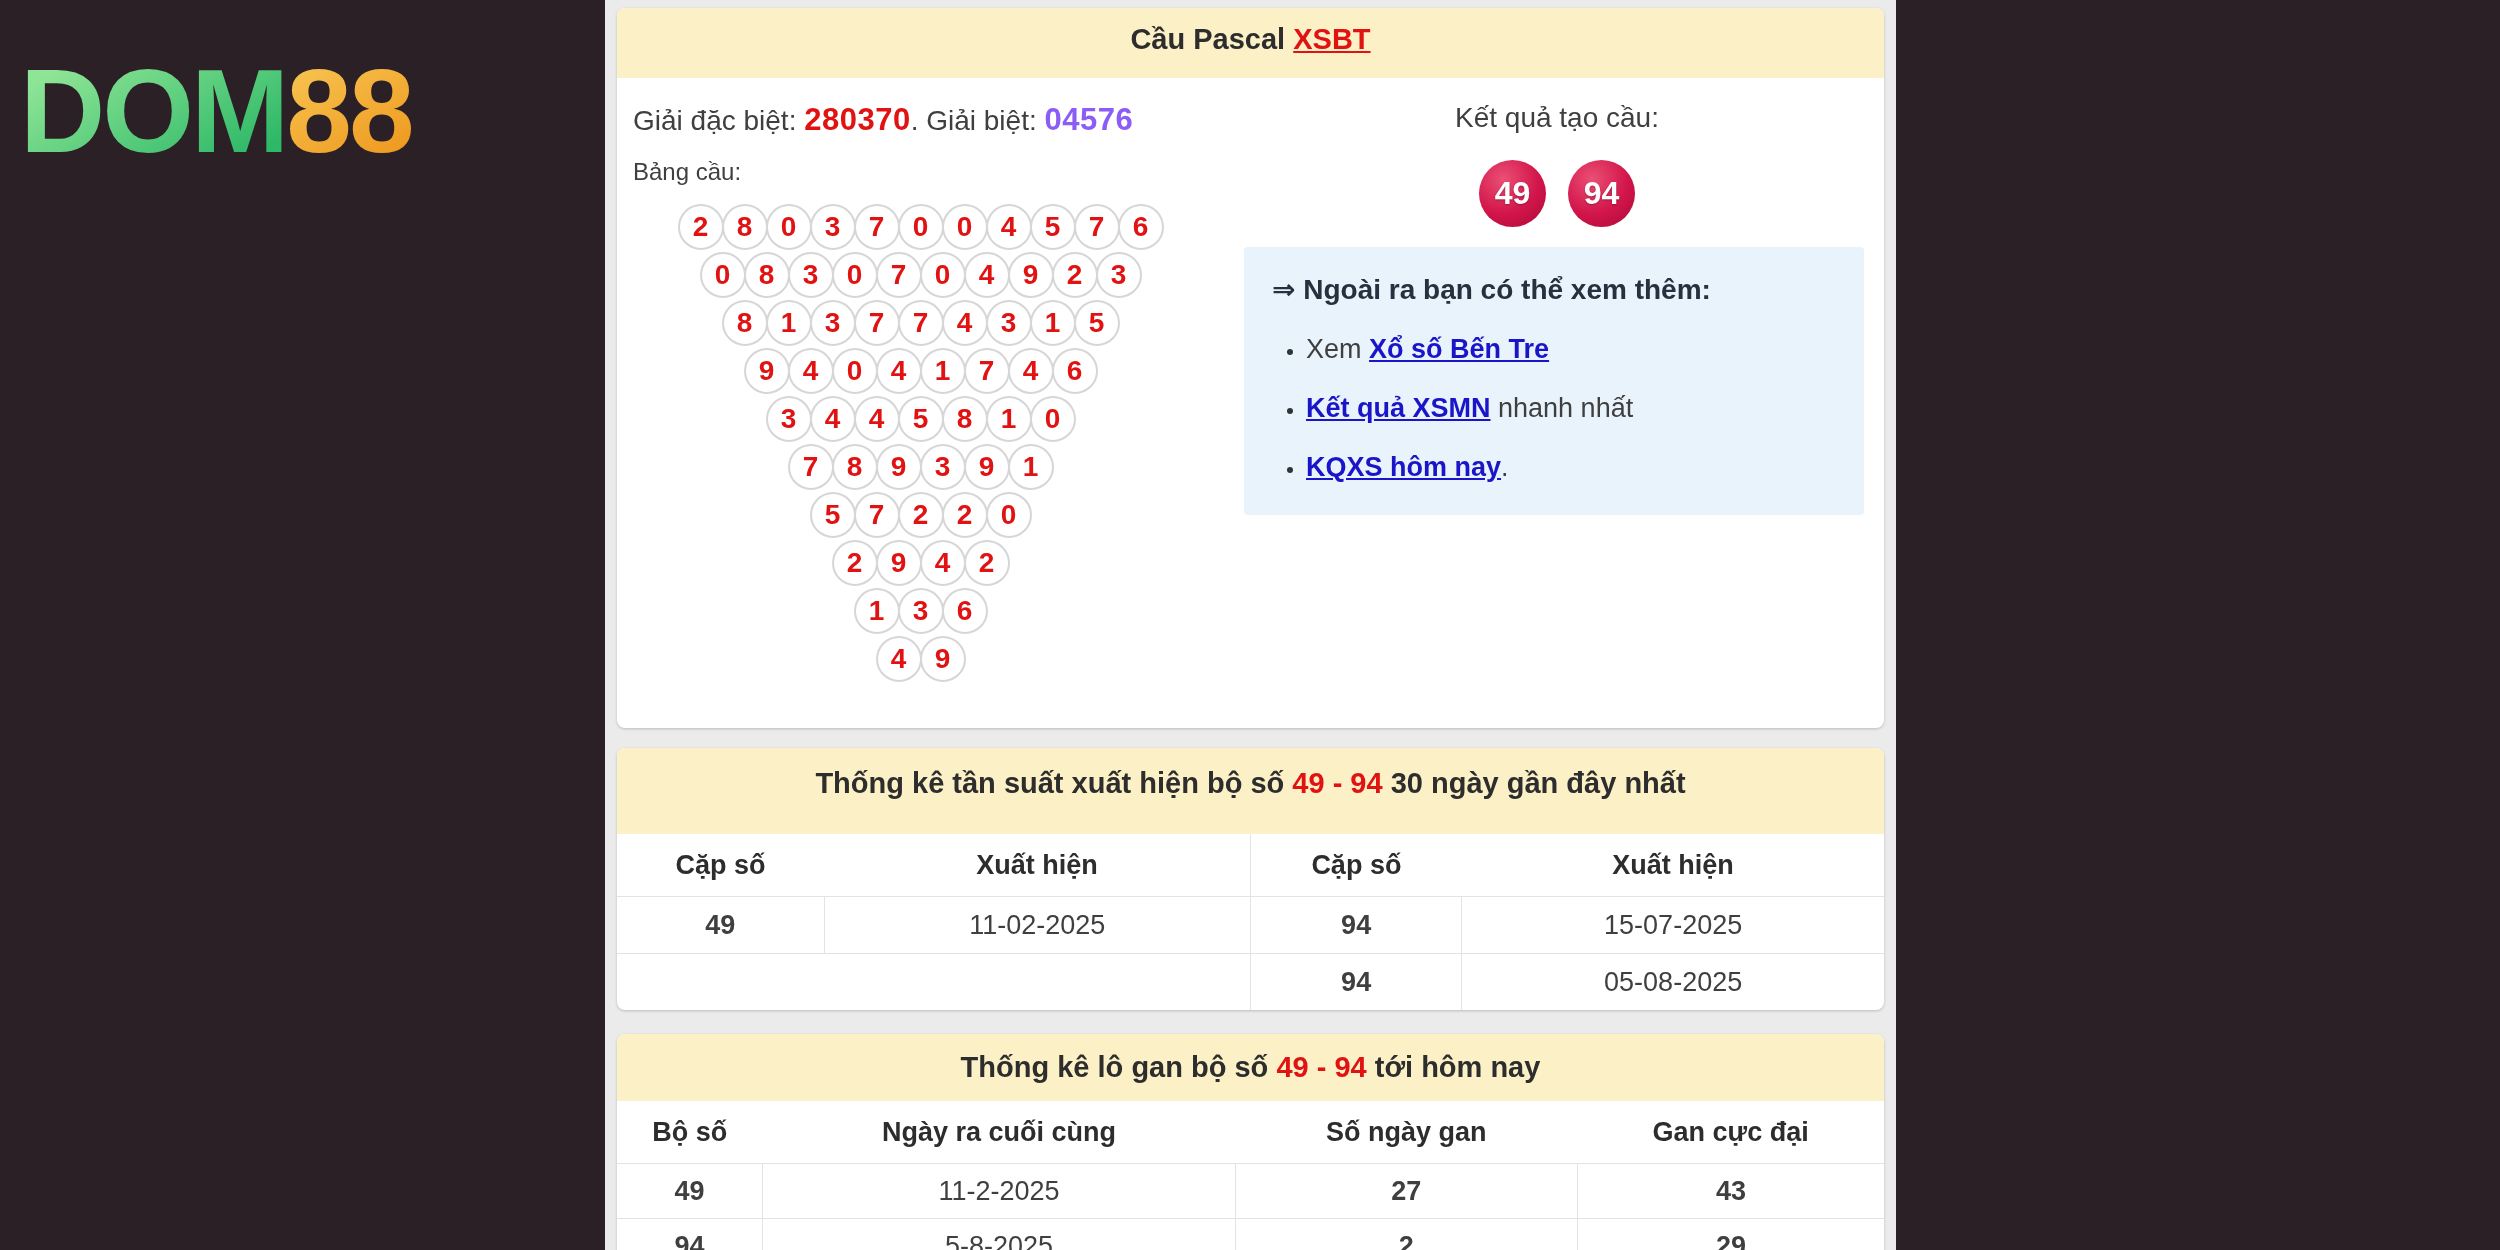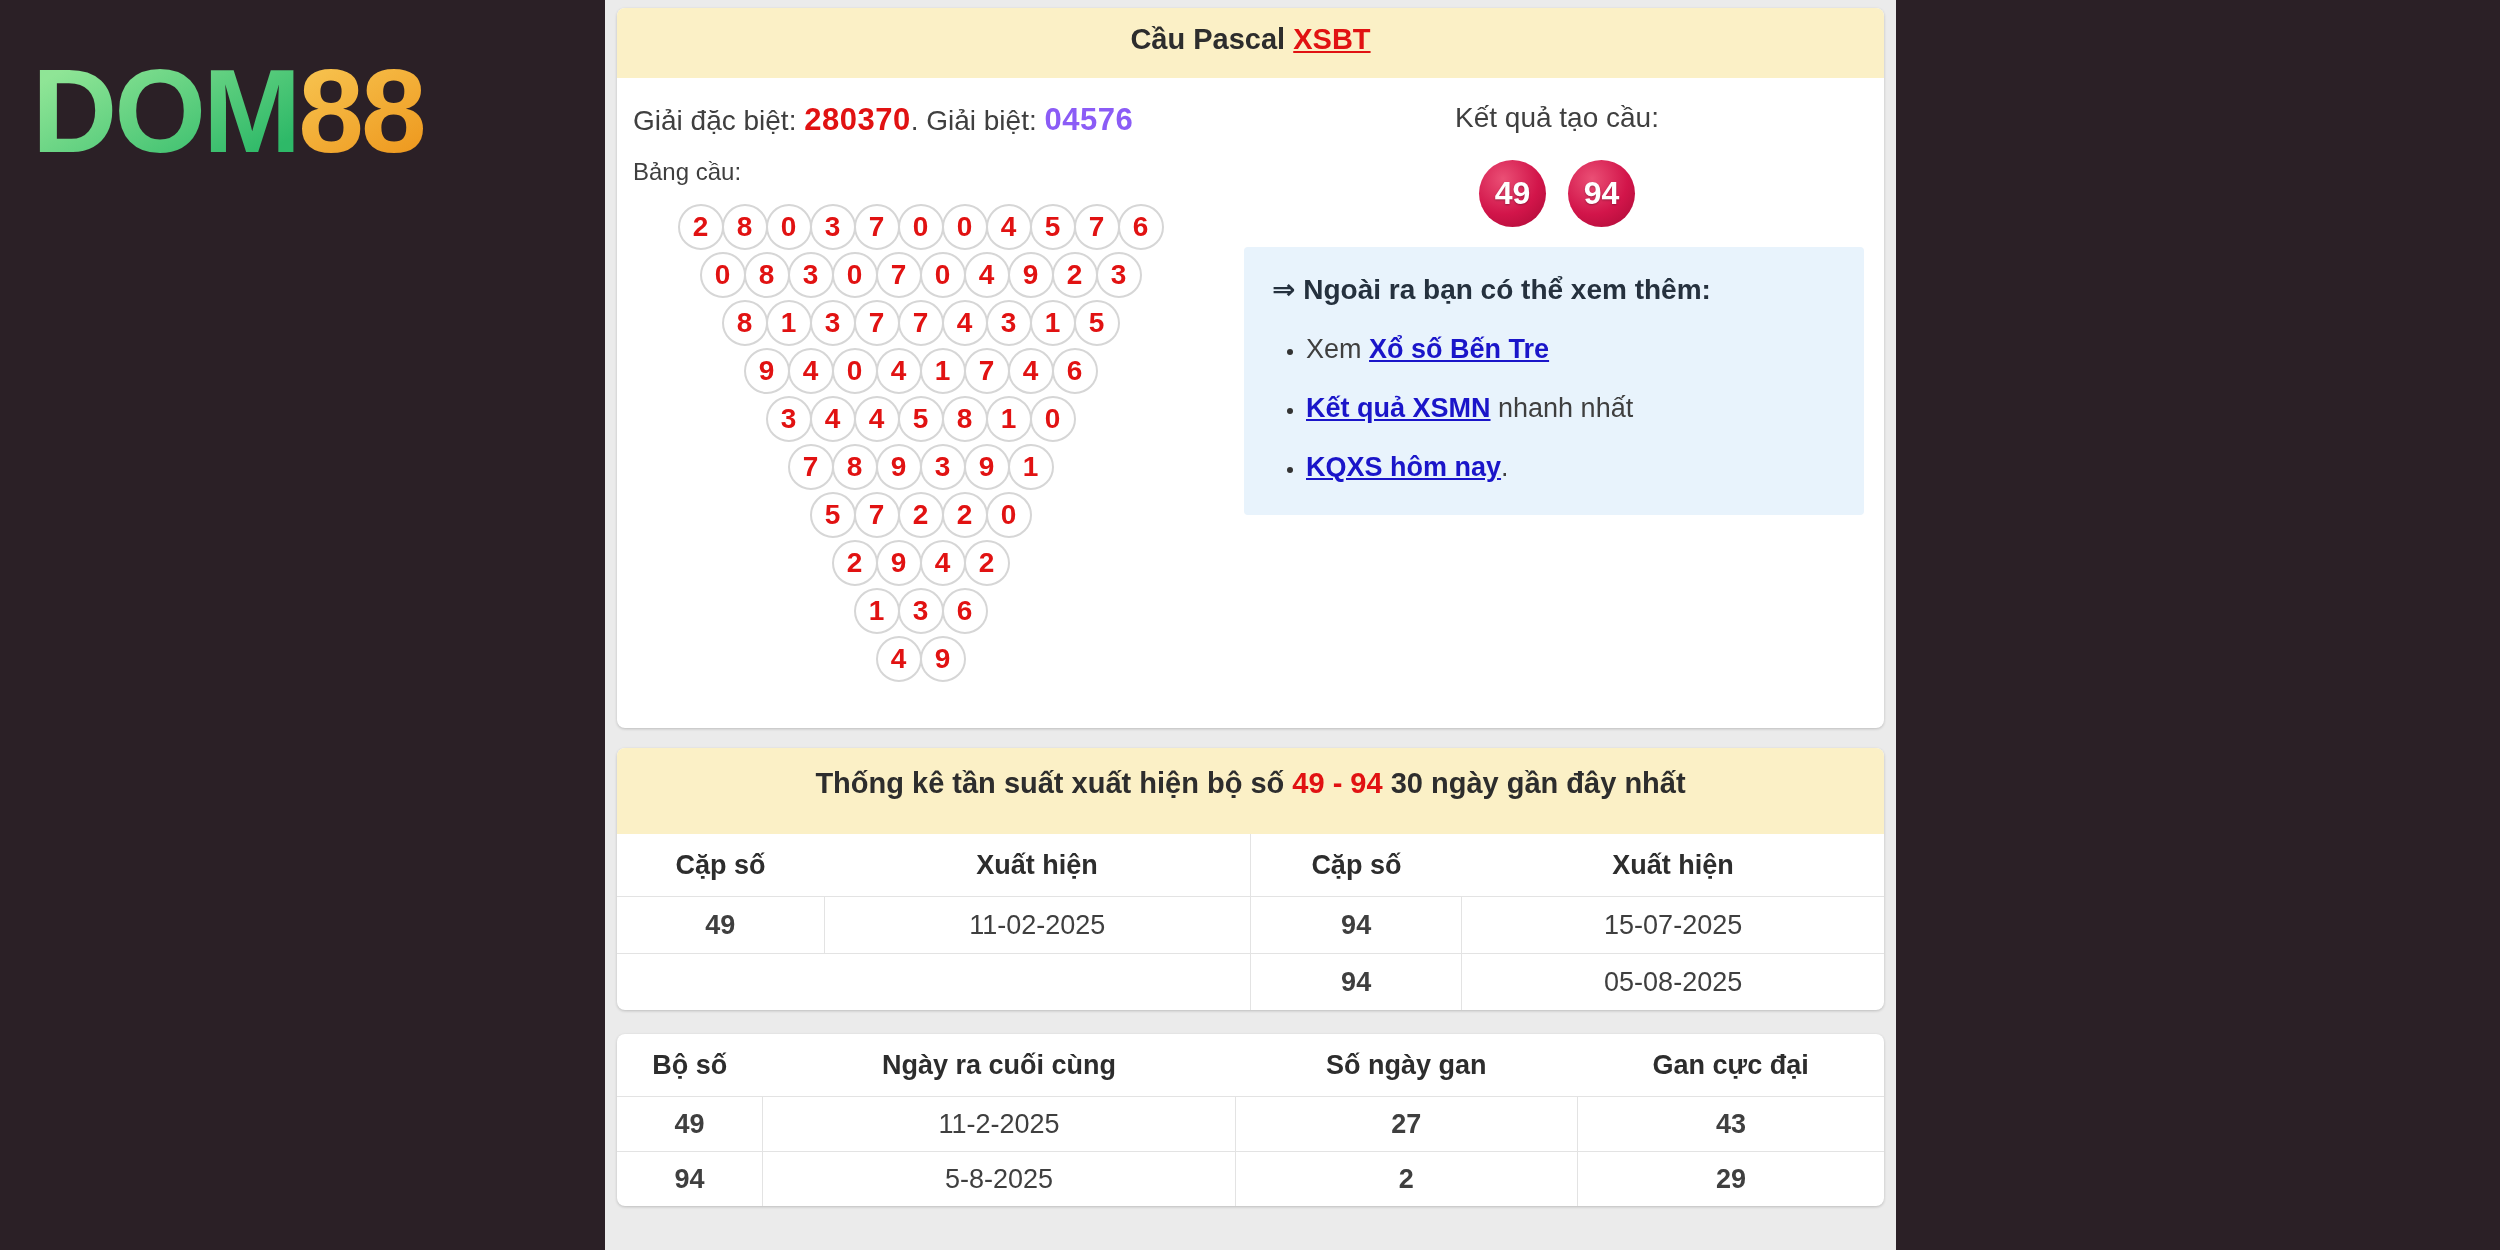--- a/index.html
+++ b/index.html
@@ -21,21 +21,21 @@
     --logo_orange_end:#ee9a20;
   }
   html,body{margin:0;padding:0}
   body{
     width:2500px;height:1250px;position:relative;overflow:hidden;
     background:var(--background);
     font-family:"Liberation Sans","DejaVu Sans",sans-serif;
     color:var(--dark_text);
   }
   
-  .logo{position:absolute;left:32px;top:52px;font-size:118px;font-weight:900;letter-spacing:-3px;line-height:1;cursor:pointer;white-space:nowrap}
+  .logo{position:absolute;left:20px;top:52px;font-size:118px;font-weight:900;letter-spacing:-3px;line-height:1;cursor:pointer;white-space:nowrap}
   .logo-green{background:linear-gradient(150deg,var(--logo_green_start) 15%,var(--logo_green_end) 85%);-webkit-background-clip:text;background-clip:text;color:transparent}
   .logo-orange{background:linear-gradient(150deg,var(--logo_orange_start) 15%,var(--logo_orange_end) 85%);-webkit-background-clip:text;background-clip:text;color:transparent}
   
   .content{position:absolute;left:605px;top:0;width:1291px;height:1250px;background:var(--panel_gray);padding:0 12px;box-sizing:border-box}
   .card{background:var(--card_white);border-radius:8px;box-shadow:0 1px 3px rgba(0,0,0,.2);overflow:hidden}
   .card-head{background:var(--header_yellow);text-align:center;font-weight:bold;font-size:29px;color:var(--dark_text)}
   .red{color:var(--accent_red)}
   .red-link{color:var(--accent_red);font-weight:bold;text-decoration:underline}
   
   .card-pascal{margin-top:8px;height:720px}
@@ -222,20 +222,21 @@
           <tr>
             <td class="date-cell" colspan="2"></td>
             <td class="pair-cell">94</td>
             <td class="date-cell">05-08-2025</td>
           </tr>
         </tbody>
     </table>
   </section>
 
   <section class="card card-gan">
+    <header class="card-head"><span>Thống kê lô gan bộ số </span><span class="red">49 - 94</span><span> tới hôm nay</span></header>
     <table class="data-table gan-table">
       <thead>
           <tr>
             <th>Bộ số</th>
             <th>Ngày ra cuối cùng</th>
             <th>Số ngày gan</th>
             <th>Gan cực đại</th>
           </tr>
         </thead>
       <tbody>

